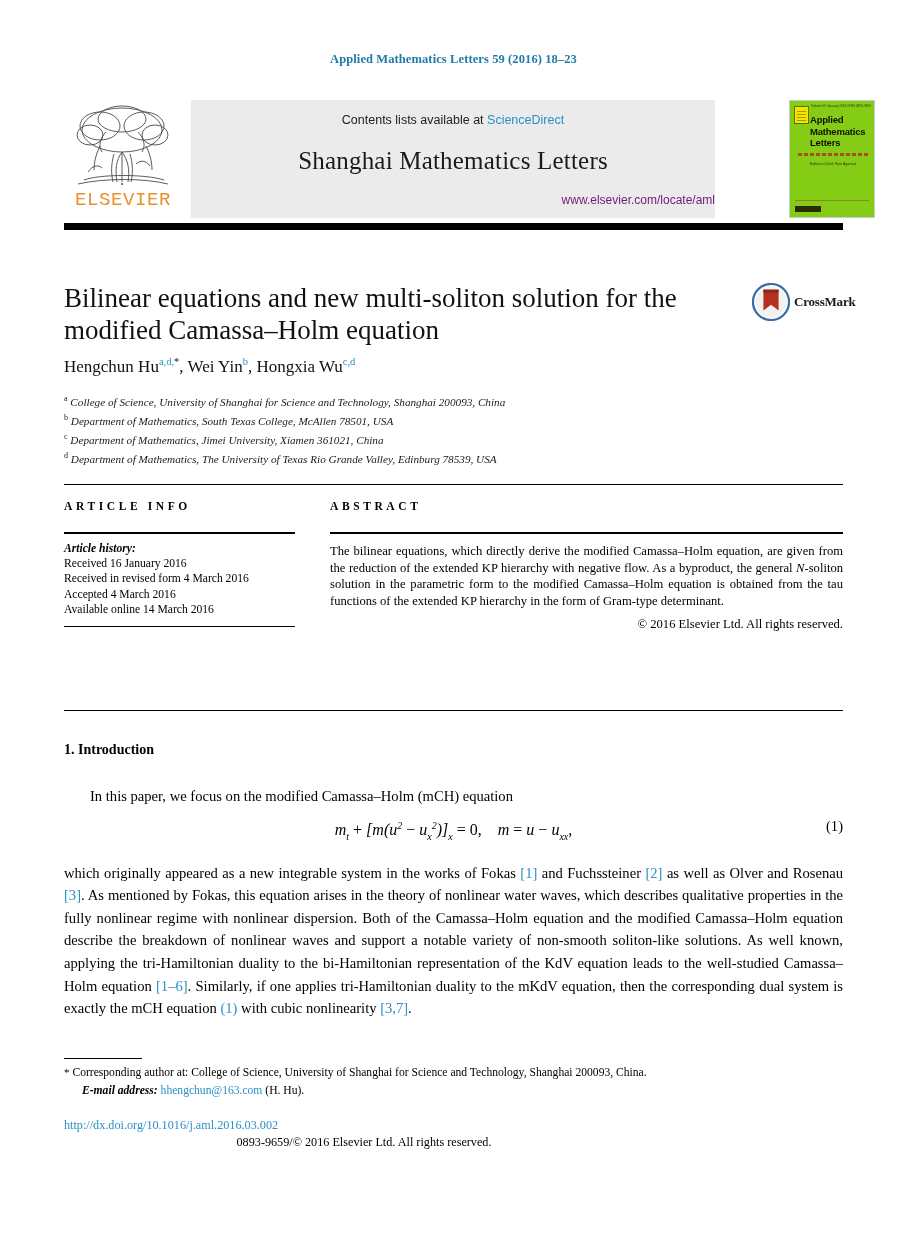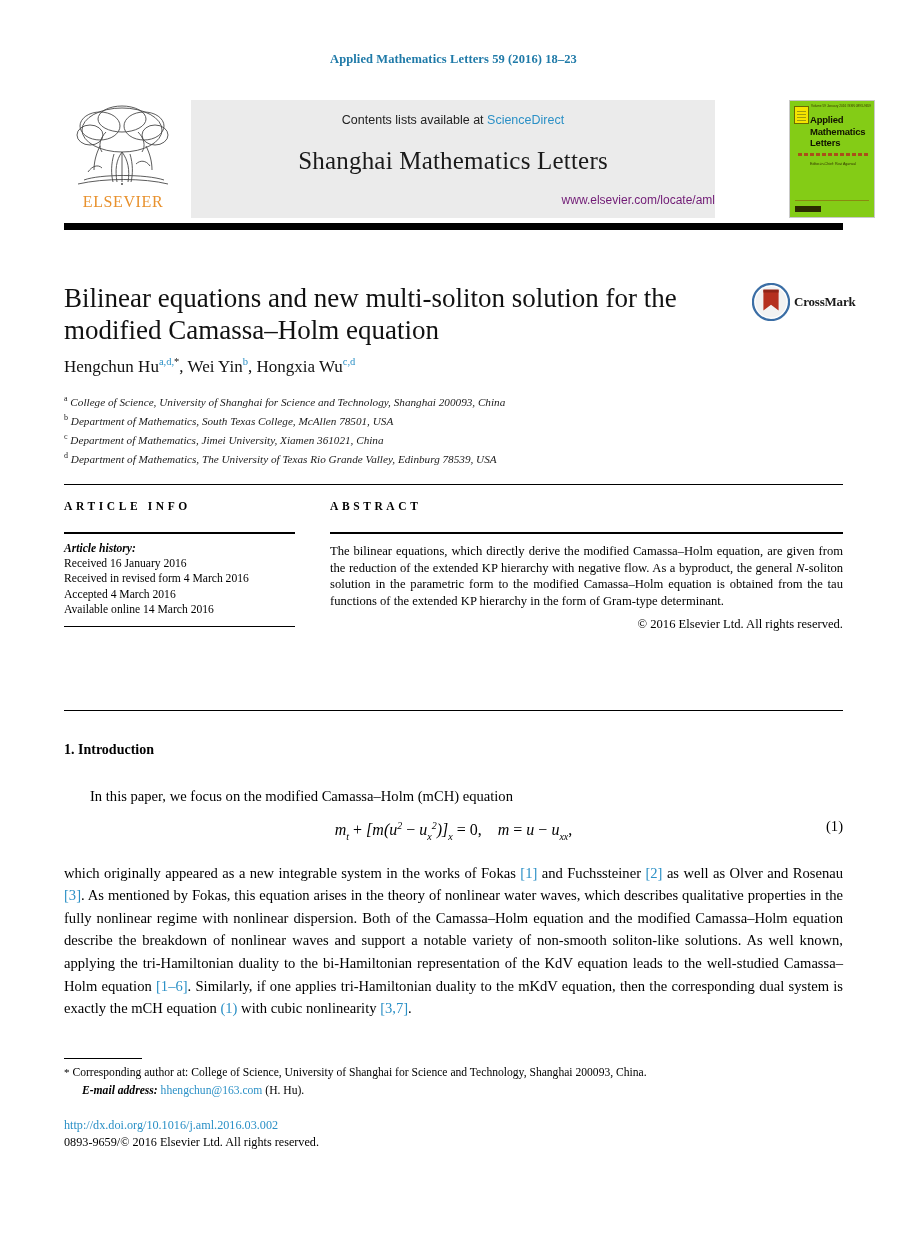--- a/index.html
+++ b/index.html
@@ -51,22 +51,22 @@
     height: 118px;
     background: #ffffff;
   }
   .tree-svg { position: absolute; left: 6px; top: 2px; }
   .elsevier-word {
     position: absolute;
     left: 3px;
     bottom: 7px;
     width: 112px;
     text-align: center;
-    font-family: Liberation Serif, serif;
-    font-size: 16px;
+    font-family: Liberation Mono, monospace;
+    font-size: 19px;
     letter-spacing: 0.6px;
     color: #e8912d;
   }
 
   .masthead-box {
     position: absolute;
     left: 127px;
     top: 0;
     width: 524px;
     height: 118px;
@@ -379,21 +379,21 @@
 
   .doi-block {
     position: absolute;
     left: 64px;
     top: 1117px;
     width: 600px;
     font-size: 12.2px;
     line-height: 17px;
   }
   .doi-link { color: #2b90c6; }
-  .issn-line { color: #000; }
+  .issn-line { color: #000; text-align: center; }
 </style>
 </head>
 <body>
 
 <div class="page">
 
   <div class="running-head">Applied Mathematics Letters 59 (2016) 18–23</div>
 
   <div class="masthead">
 

